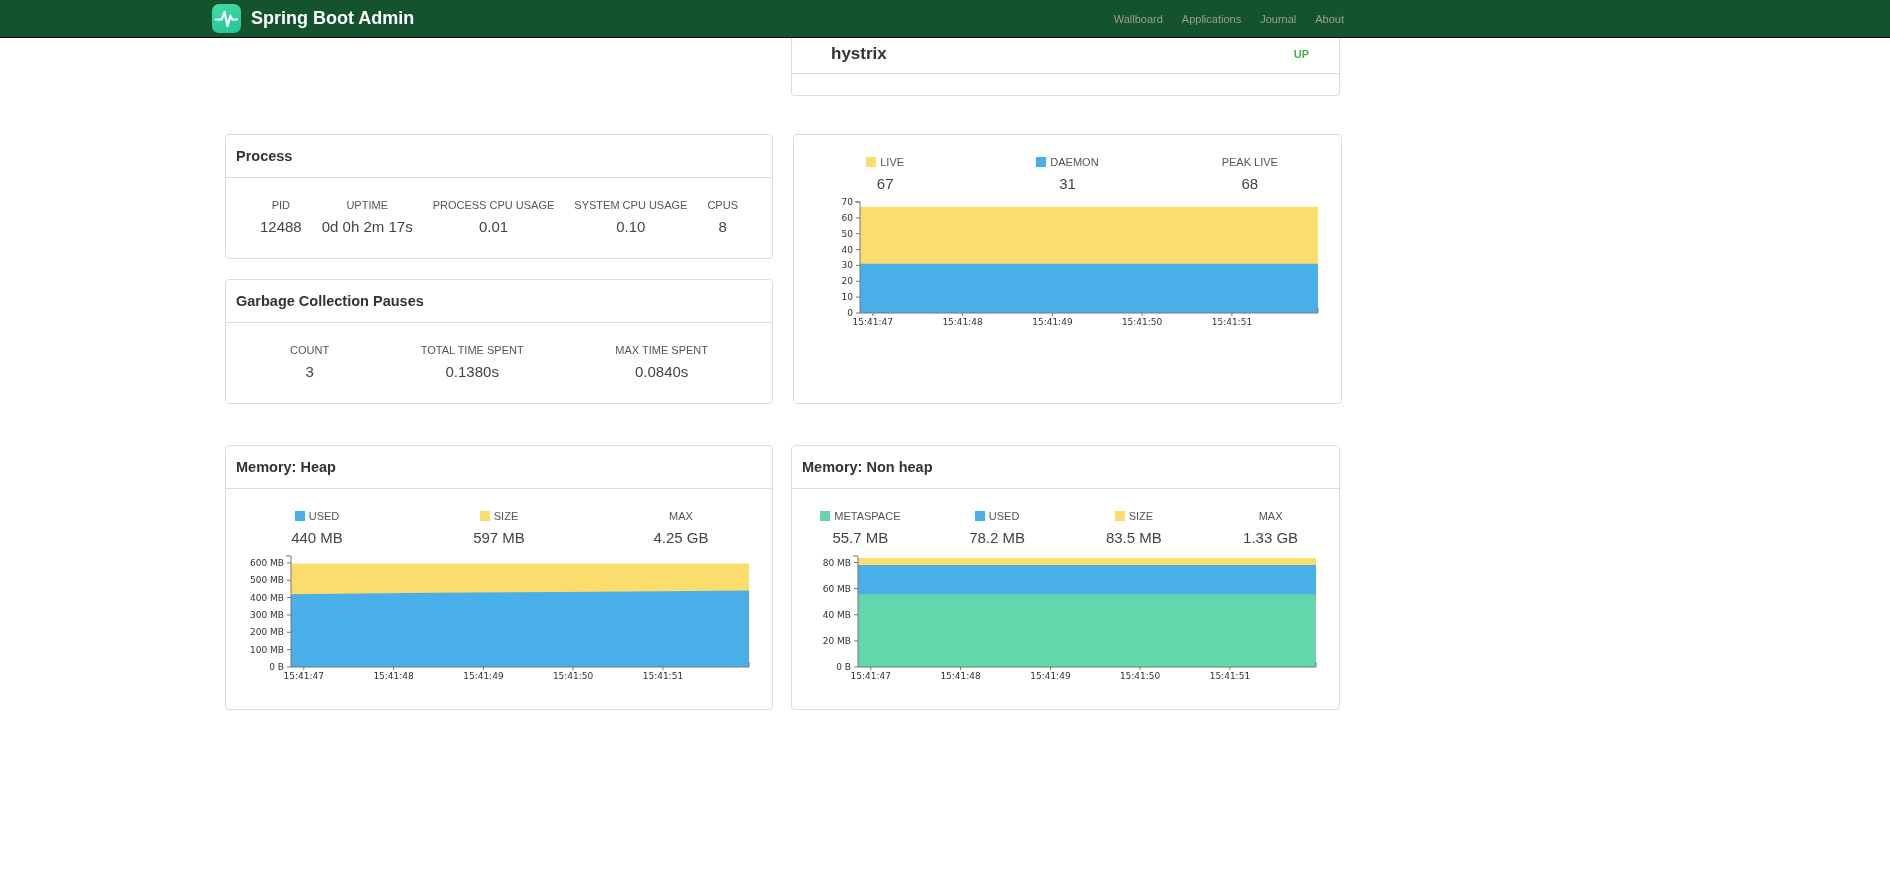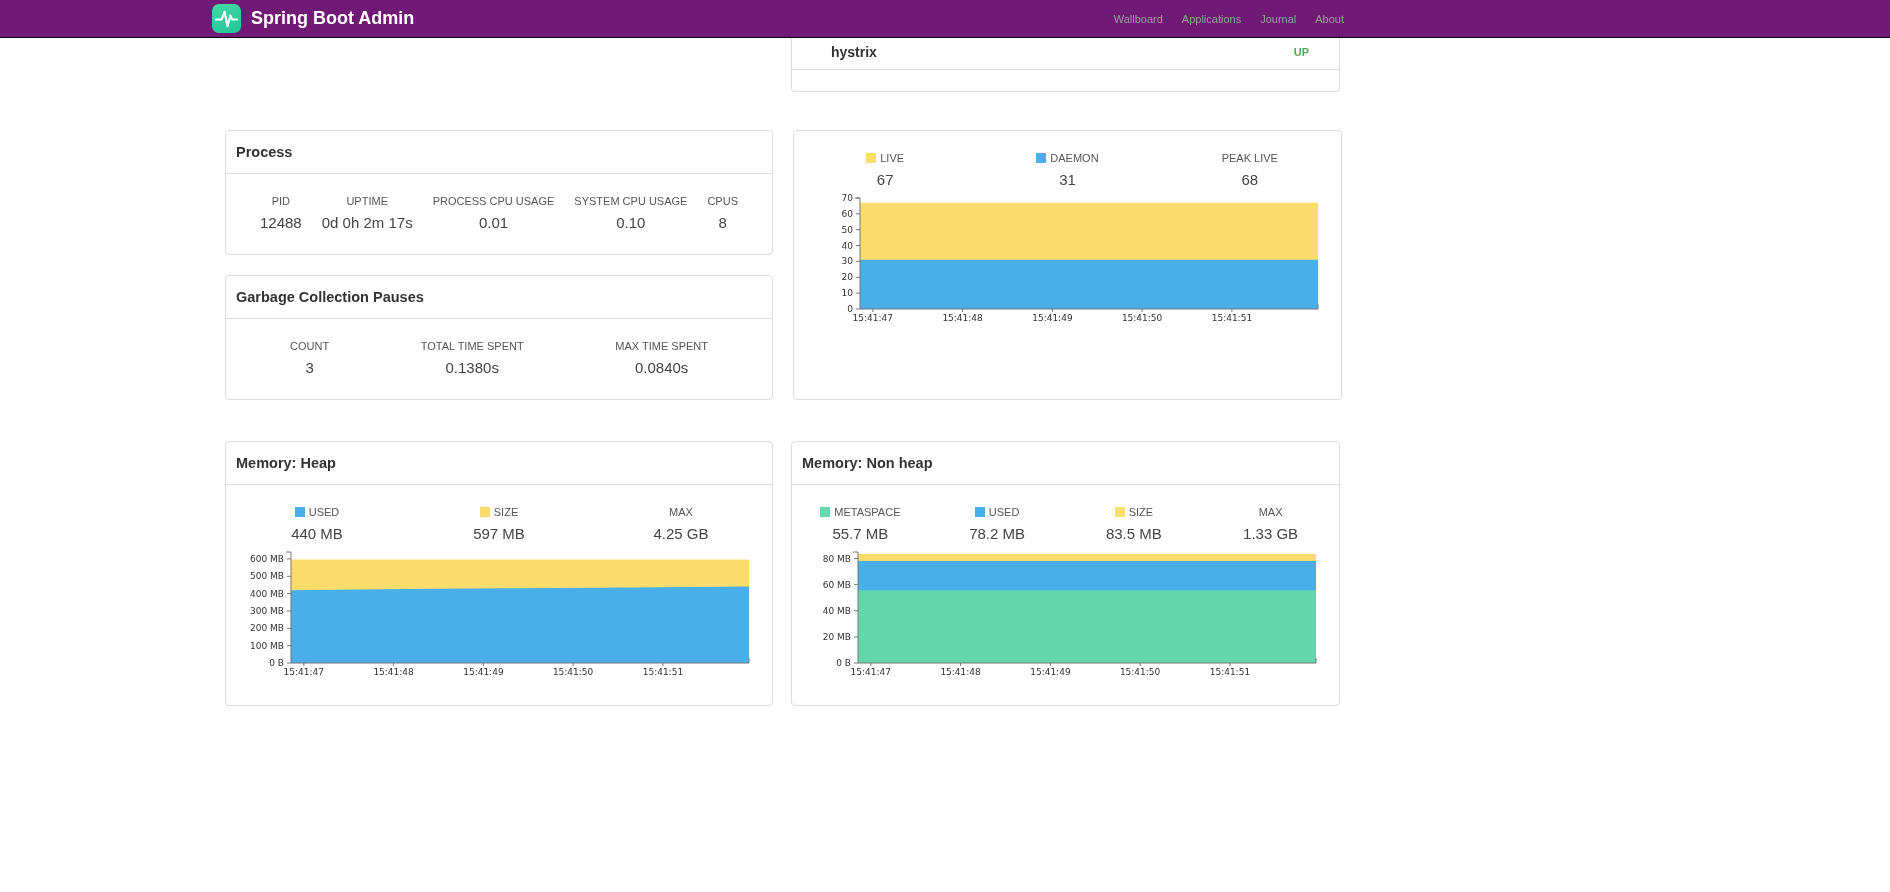--- a/index.html
+++ b/index.html
@@ -2,21 +2,21 @@
 <html><head>
 <meta charset="utf-8">
 <title>Spring Boot Admin</title>
 <style>
   * { box-sizing: border-box; }
   html,body { margin:0; padding:0; }
   body { font-family: "Liberation Sans", sans-serif; background:#fff; color:#333; }
   .page { width:1890px; height:892px; position:relative; overflow:hidden; background:#fff; }
 
   
-  .navbar { height:38px; background:#701a75; border-bottom:1px solid #090909; }
+  .navbar { height:38px; background:#14532d; border-bottom:1px solid #090909; }
   .navbar-inner { width:1132px; margin-left:212px; height:100%; display:flex; align-items:center; }
   .brand { display:flex; align-items:center; gap:10px; color:#fff; font-weight:bold; font-size:18px; text-decoration:none; cursor:pointer; }
   .brand-logo { width:29px; height:29px; border-radius:7px; background:linear-gradient(160deg,#45dba4,#22c498); display:flex; align-items:center; justify-content:center; }
   .nav-links { margin-left:auto; display:flex; gap:19px; }
   .nav-link { color:#9d9d9d; font-size:11px; text-decoration:none; cursor:pointer; }
 
   
   .content { width:1115px; margin-left:225px; }
   .grid { display:grid; grid-template-columns:548px 549px; column-gap:18px; }
   .row-a { margin-top:0; }
@@ -24,21 +24,21 @@
   .row-c { margin-top:41px; }
   .col-stack { display:flex; flex-direction:column; gap:20px; }
 
   
   .card { border:1px solid #ddd; border-radius:4px; background:#fff; }
   .card.cut { border-top:none; border-radius:0 0 4px 4px; }
   .card-header { padding:13px 10px; border-bottom:1px solid #ddd; font-weight:bold; font-size:14.5px; color:#333; }
 
   
   .status-row { display:flex; justify-content:space-between; align-items:center; padding:6px 30px 9px 39px; border-bottom:1px solid #ddd; }
-  .app-name { font-size:14px; font-weight:600; color:#333; cursor:pointer; }
+  .app-name { font-size:17px; font-weight:600; color:#333; cursor:pointer; }
   .status-up { font-size:11px; font-weight:bold; }
   .status-pad { height:21px; }
 
   
   .metrics { display:flex; padding:21px 0 23px 0; }
   .metrics.spread { justify-content:space-between; }
   .metrics.pad-process { padding-left:34px; padding-right:34px; }
   .metrics.pad-gc { padding-left:64px; padding-right:64px; }
   .metrics.equal .metric { flex:1; }
   .metric { text-align:center; }

